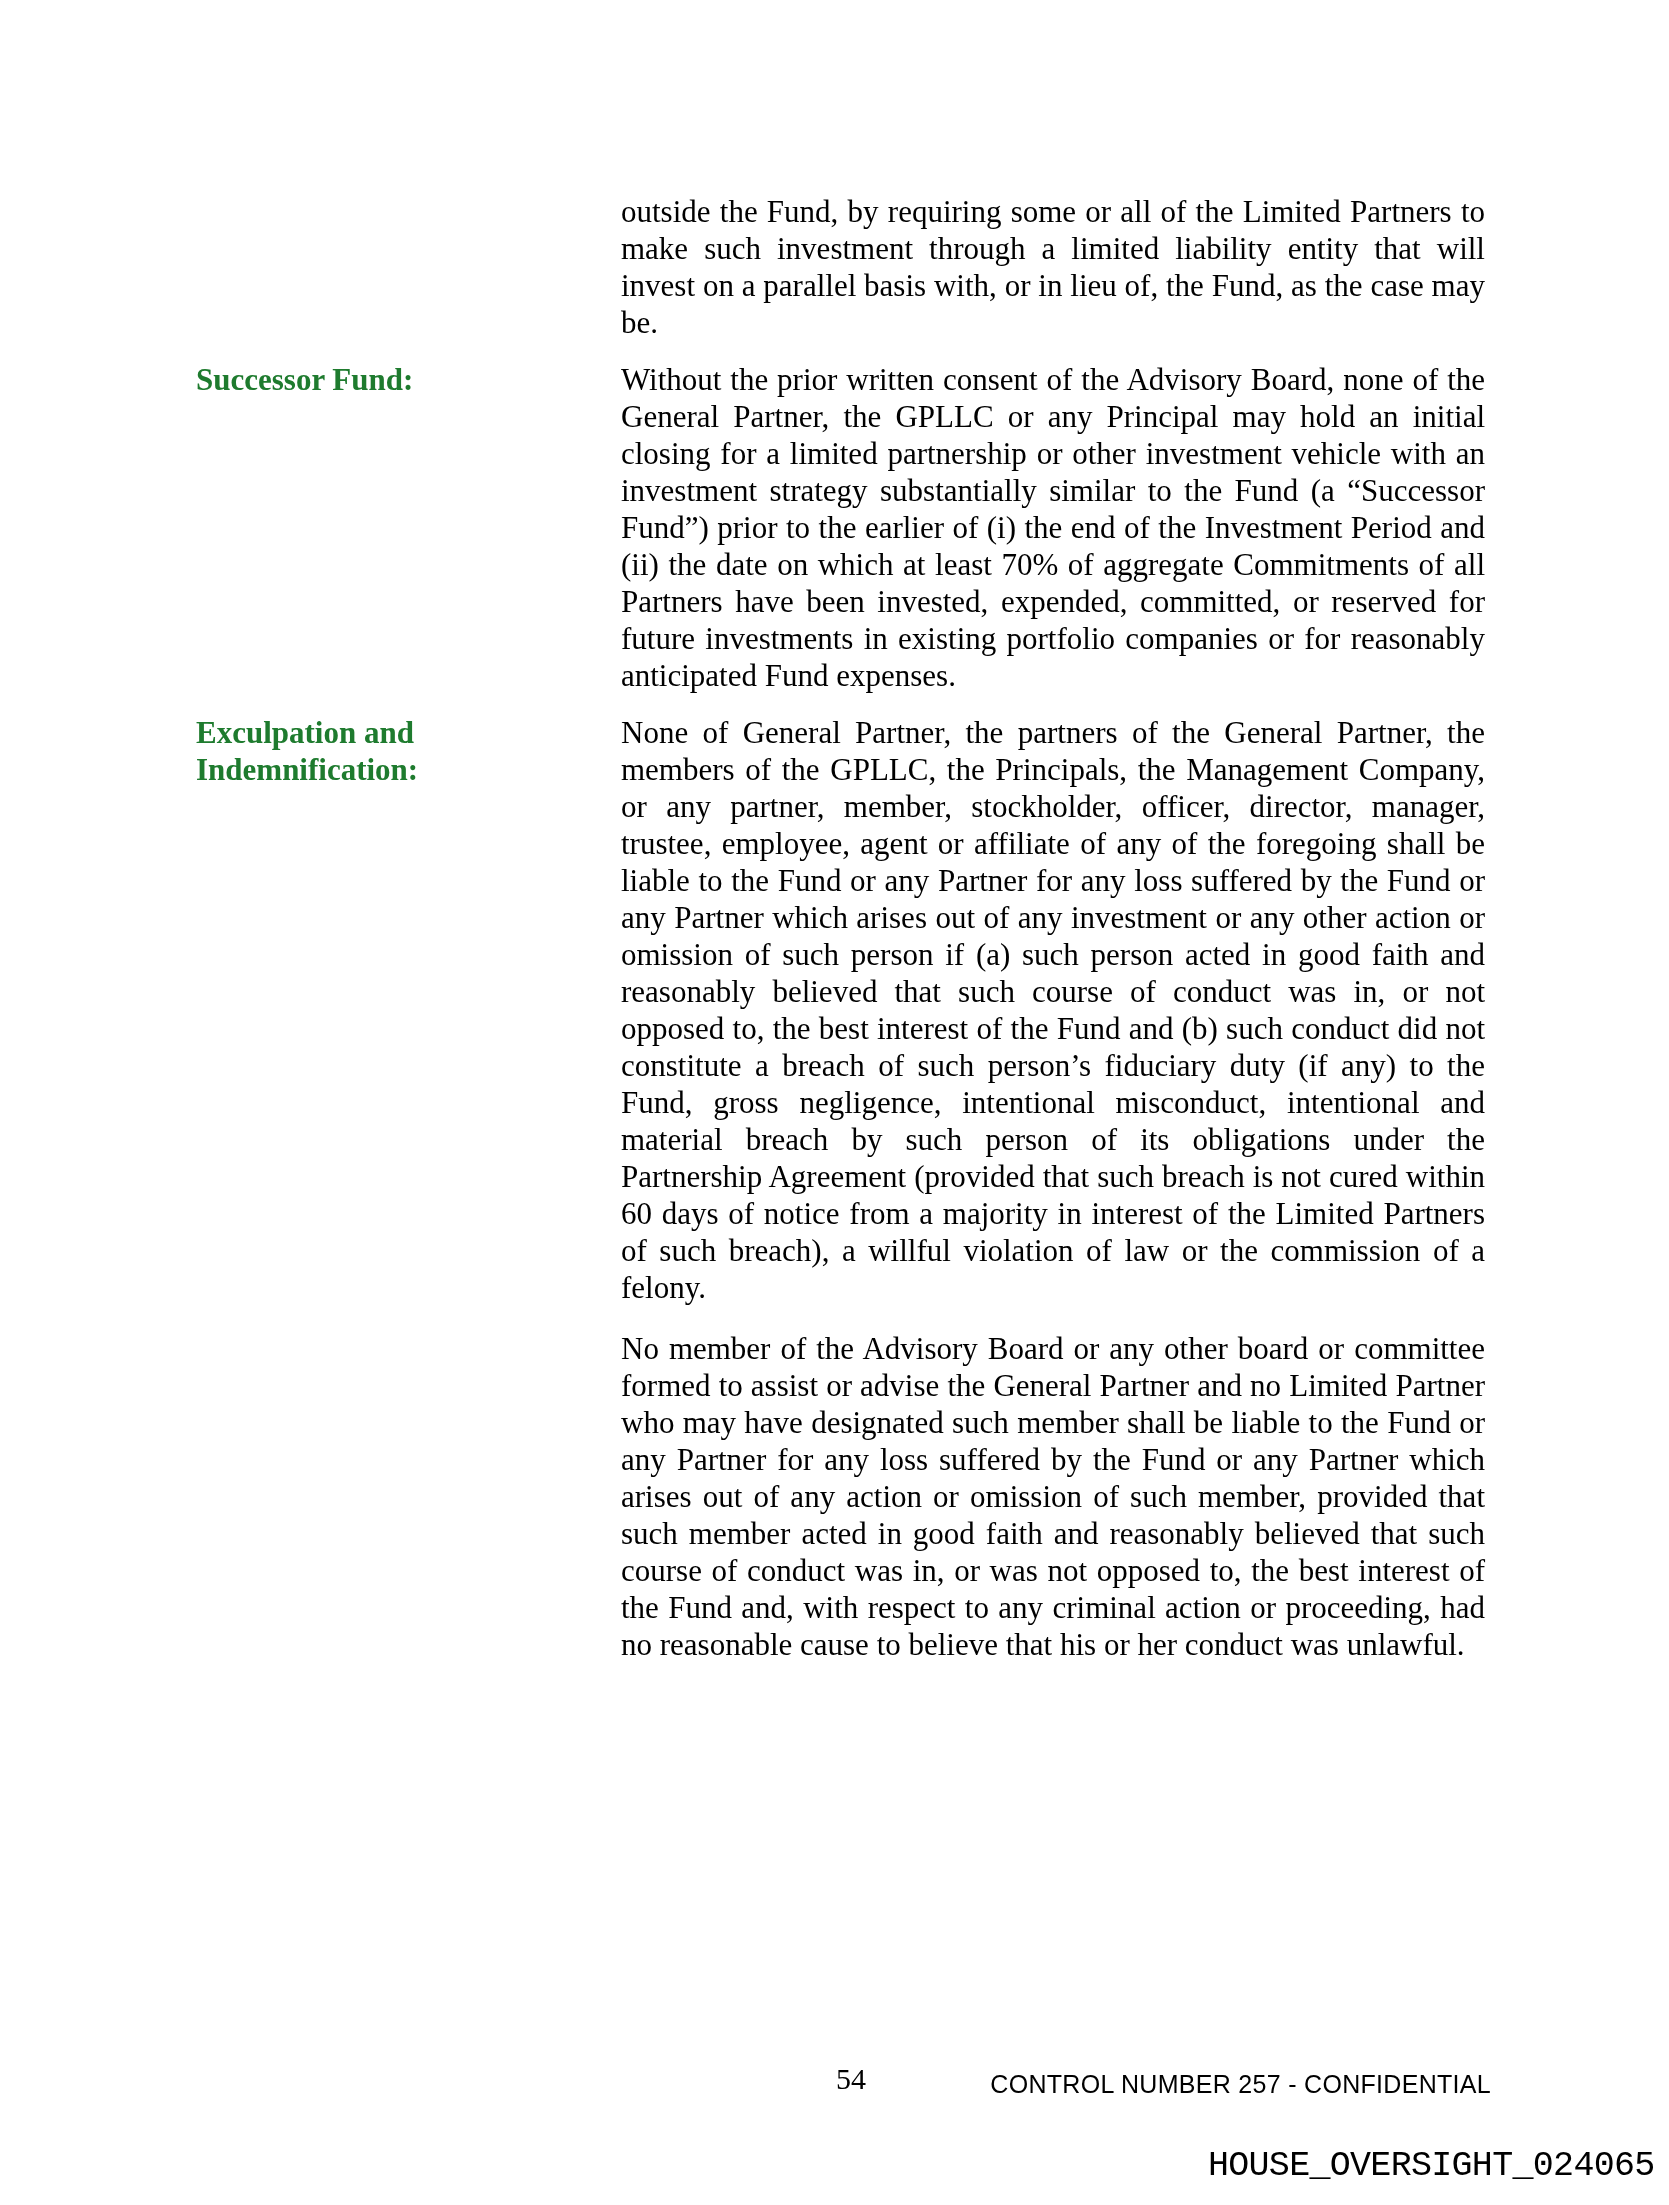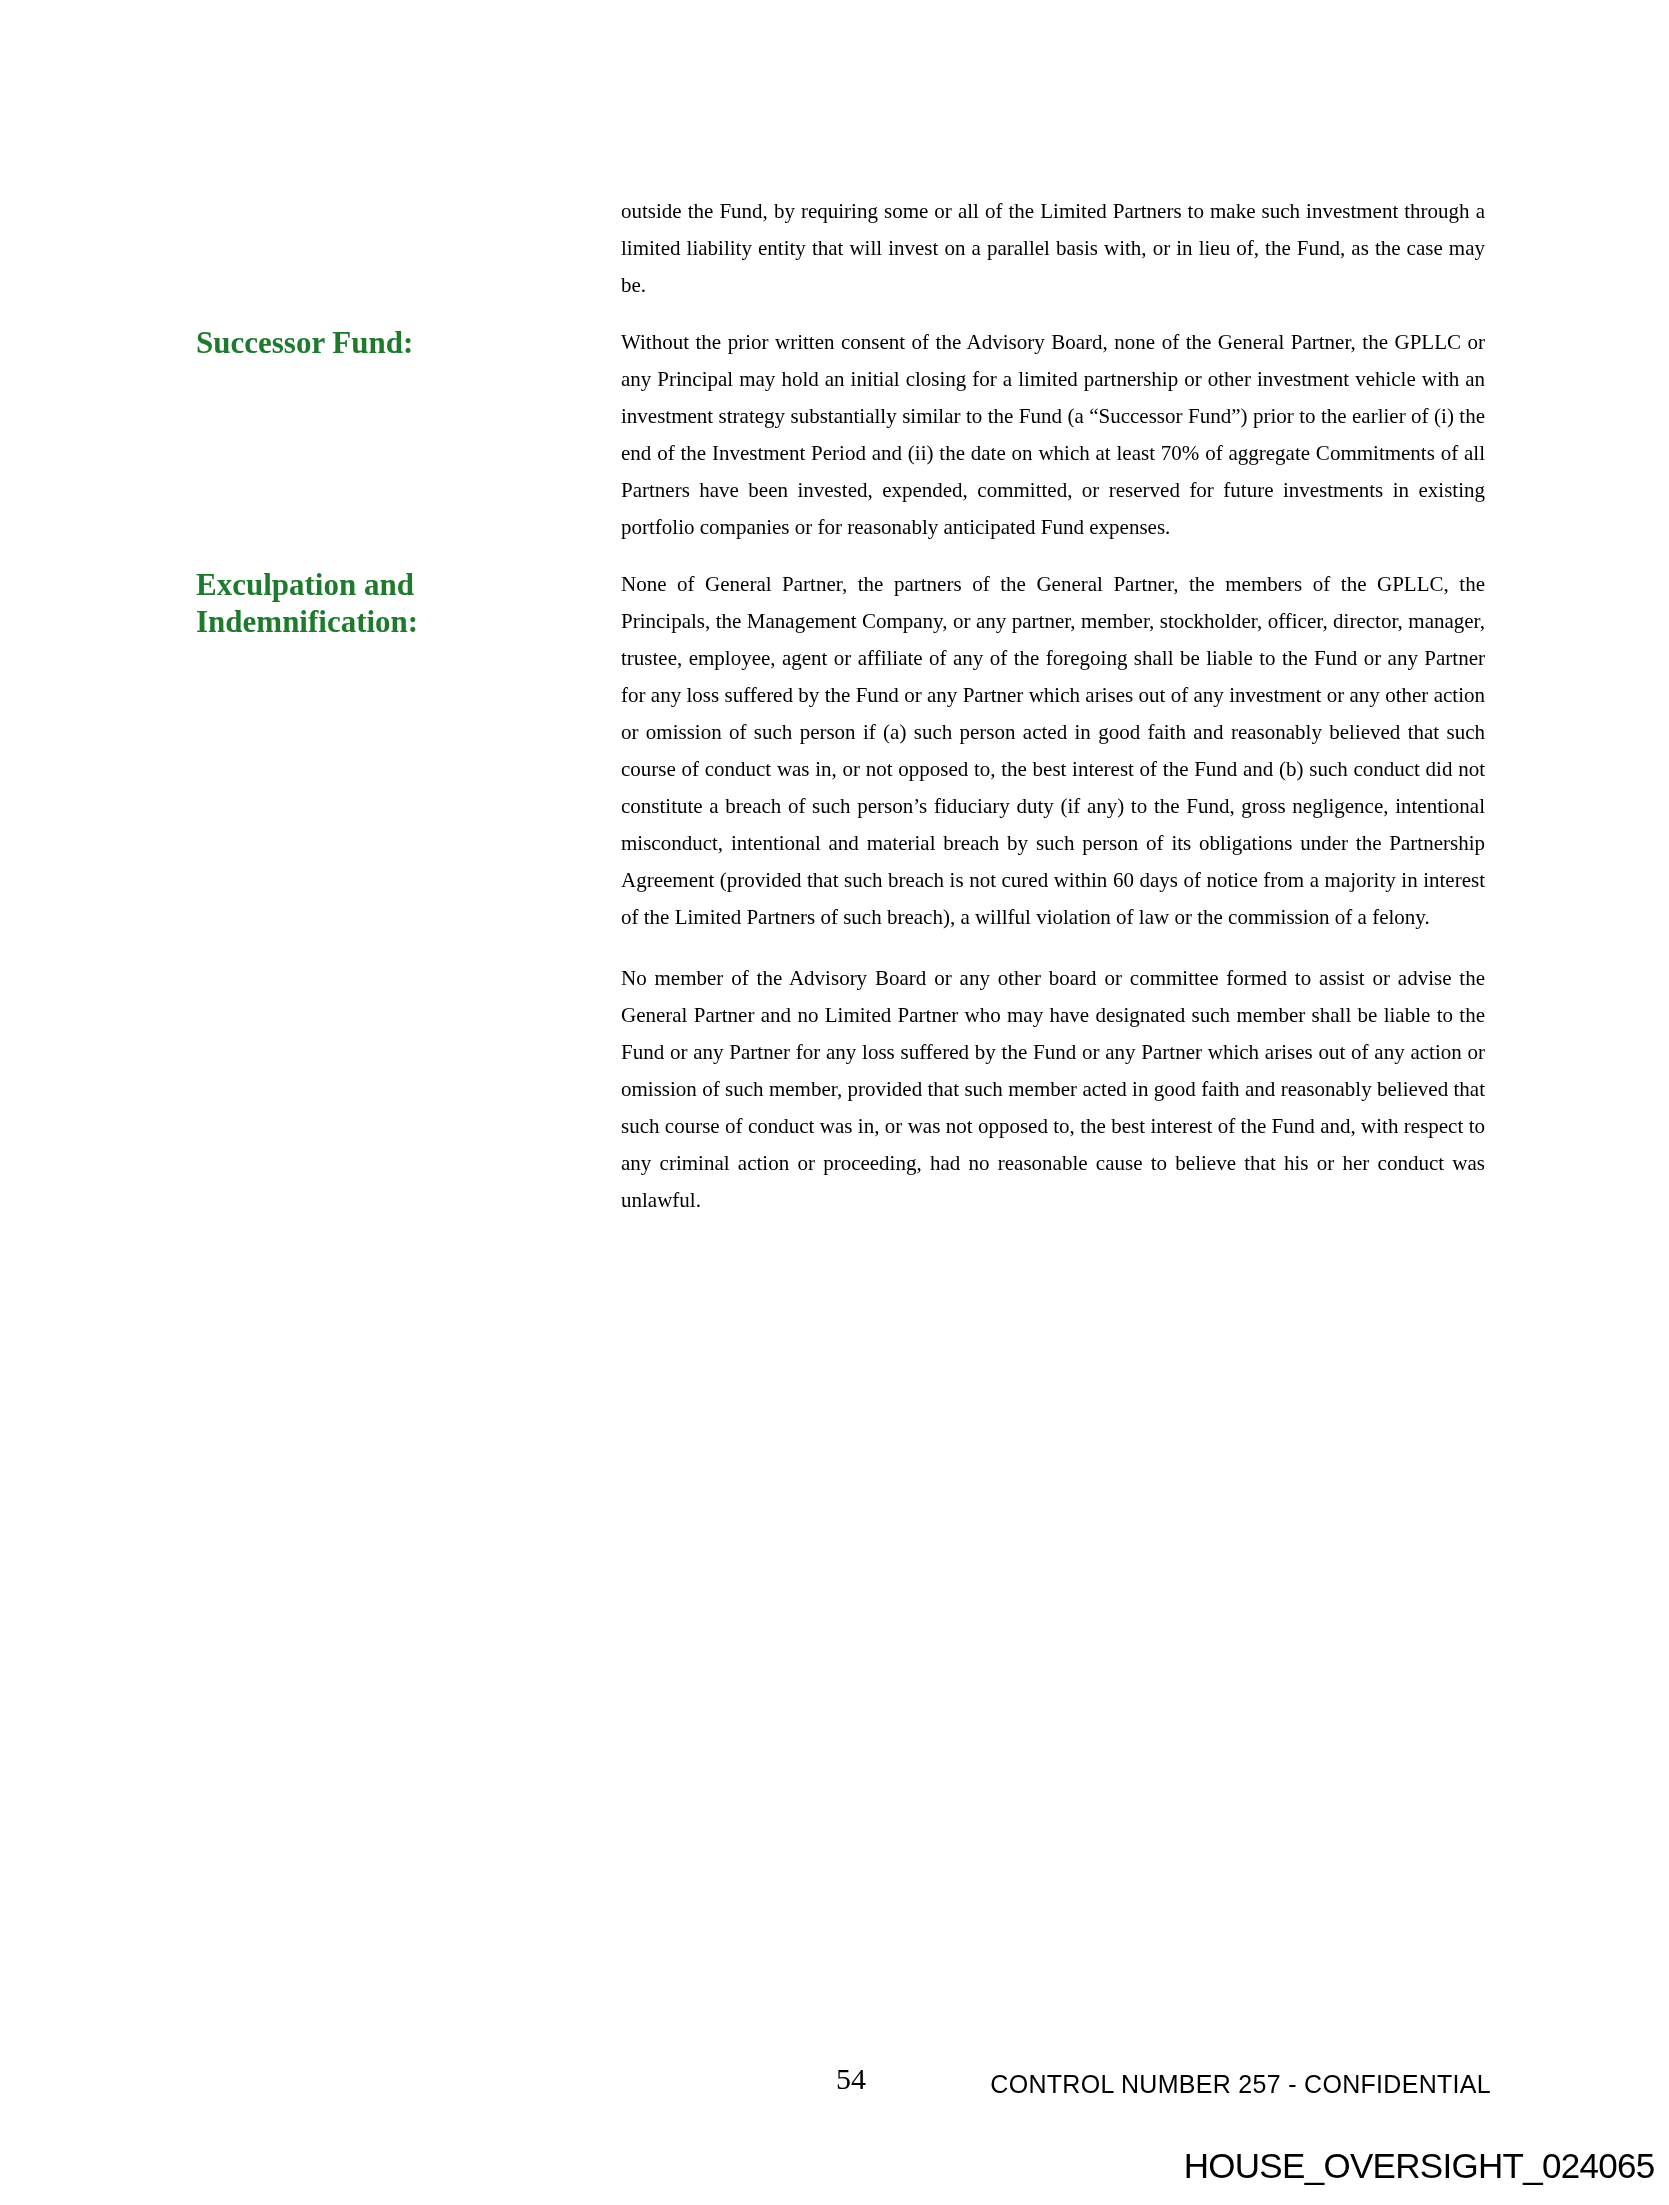--- a/index.html
+++ b/index.html
@@ -30,21 +30,21 @@
   .heading {
     margin: 0;
     width: 308px;
     font-size: 31px;
     line-height: 37px;
     font-weight: bold;
     color: var(--green);
   }
   .body-col p {
     margin: 0;
-    font-size: 21px;
+    font-size: 31px;
     line-height: 37px;
     text-align: justify;
     color: var(--ink);
   }
   .body-col p + p { margin-top: 23.6px; }
   .footer-pagenum {
     position: absolute;
     top: 2062px;
     left: 0;
     right: 0;
@@ -59,21 +59,21 @@
     right: 178px;
     font-family: "Liberation Sans", sans-serif;
     font-size: 25px;
     letter-spacing: 0.3px;
     white-space: nowrap;
   }
   .footer-bates {
     position: absolute;
     top: 2146px;
     right: 14.4px;
-    font-family: Liberation Sans, sans-serif;
+    font-family: Liberation Mono, monospace;
     font-size: 35px;
     letter-spacing: -0.7px;
     white-space: nowrap;
     text-align: right;
   }
 </style>
 </head>
 <body>
 
 <div class="page">

